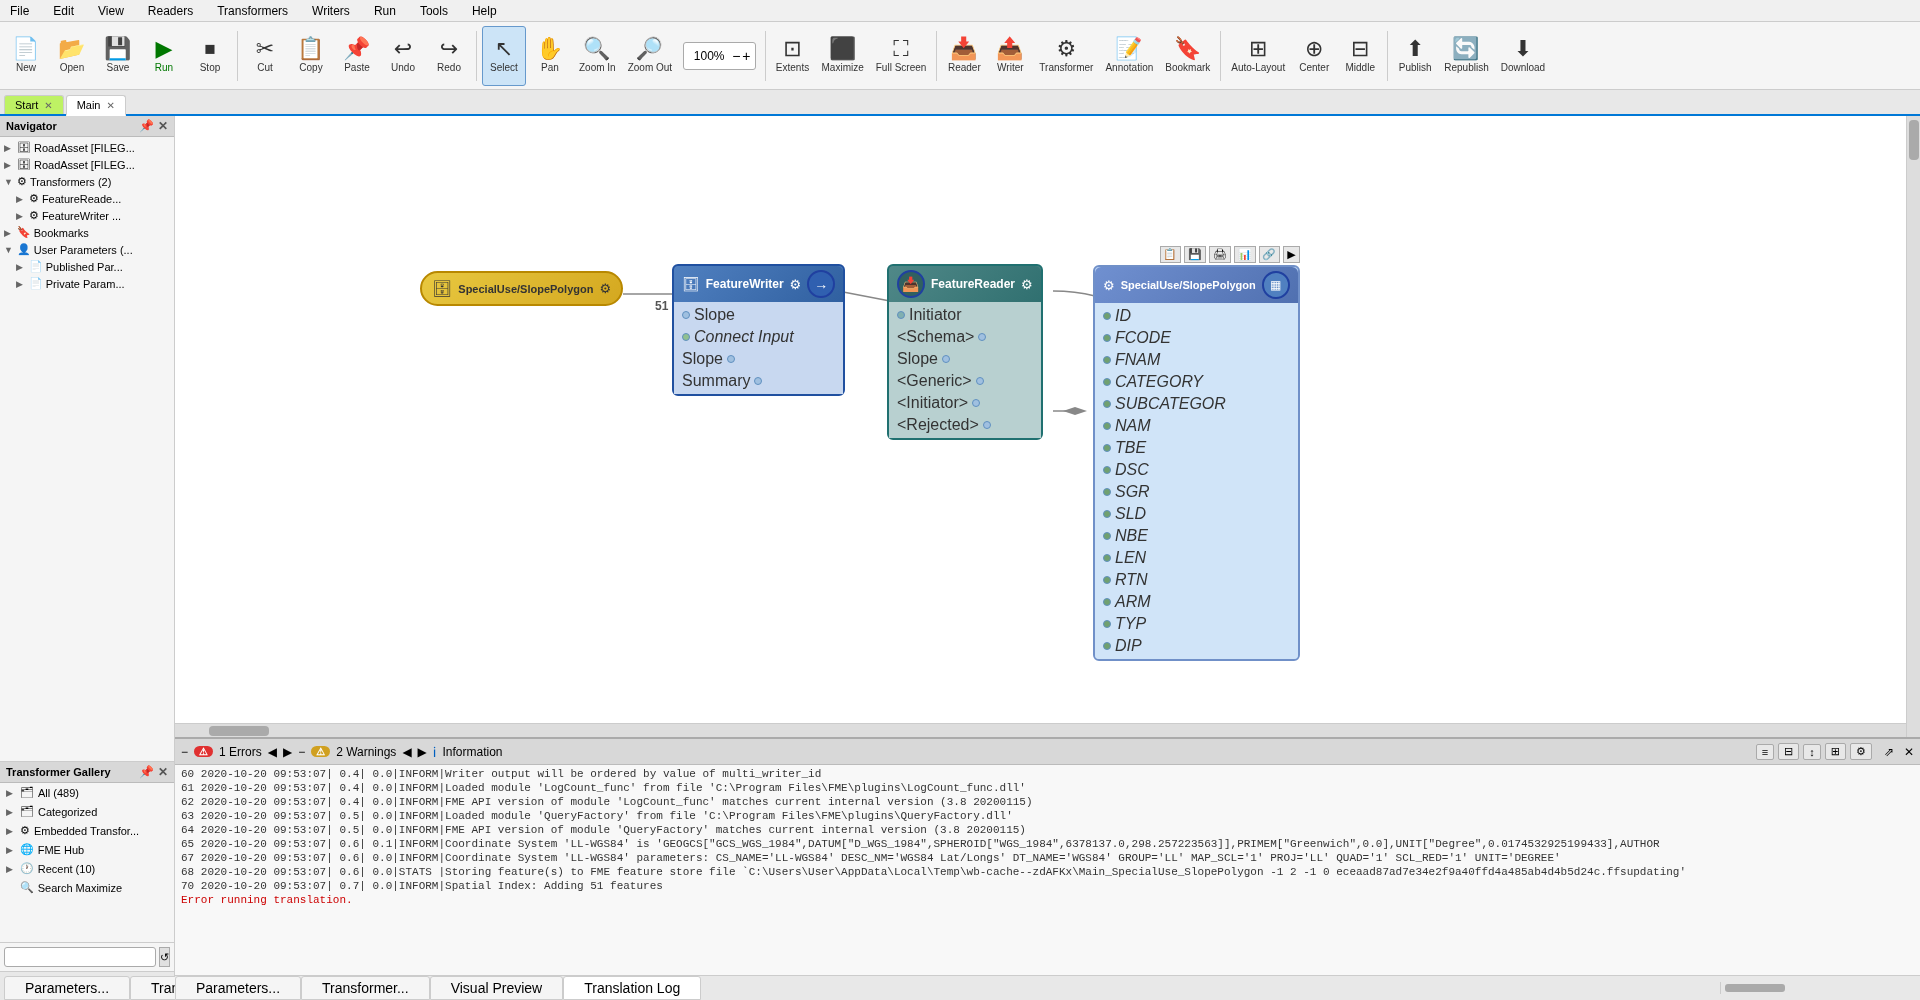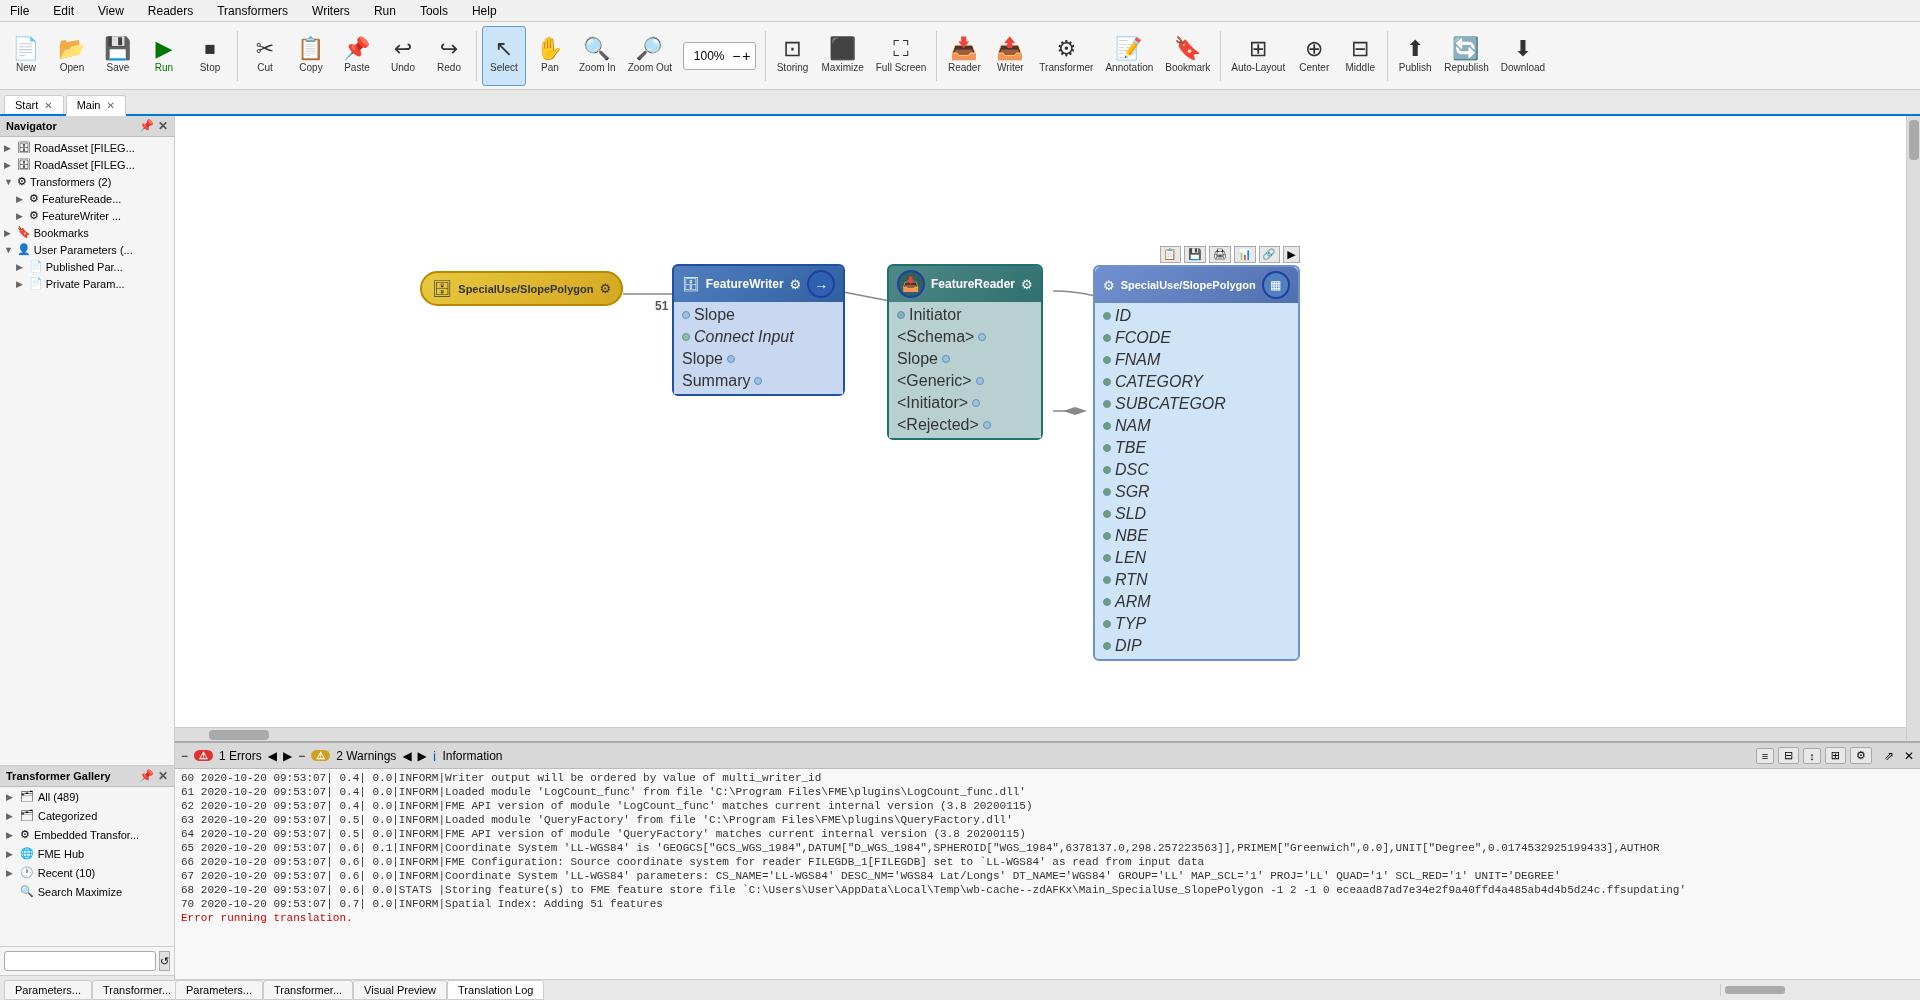--- a/index.html
+++ b/index.html
@@ -12,21 +12,21 @@
     
     #toolbar { display: flex; align-items: center; background: #f5f5f5; border-bottom: 1px solid #ccc; height: 68px; padding: 2px 4px; gap: 2px; flex-wrap: wrap; }
     .toolbar-btn { display: flex; flex-direction: column; align-items: center; justify-content: center; min-width: 44px; height: 60px; cursor: pointer; padding: 2px 4px; border: 1px solid transparent; border-radius: 3px; font-size: 10px; color: #333; gap: 2px; }
     .toolbar-btn .tb-icon { font-size: 22px; line-height: 1; }
     .toolbar-separator { width: 1px; height: 50px; background: #ccc; margin: 0 3px; }
     .zoom-control { display: flex; align-items: center; gap: 2px; border: 1px solid #aaa; border-radius: 3px; padding: 2px 4px; height: 28px; background: white; margin: 0 4px; }
     .zoom-control input { width: 42px; border: none; outline: none; font-size: 12px; text-align: center; }
 
     
     #tabbar { display: flex; align-items: flex-end; background: #e8e8e8; border-bottom: 2px solid #0078d7; height: 26px; padding: 0 4px; }
-    .tab { padding: 3px 10px; border: 1px solid #ccc; border-bottom: none; background: #ffffff; cursor: pointer; font-size: 11px; margin-right: 2px; border-radius: 3px 3px 0 0; display: flex; align-items: center; gap: 6px; }
+    .tab { padding: 3px 10px; border: 1px solid #ccc; border-bottom: none; background: #bef264; cursor: pointer; font-size: 11px; margin-right: 2px; border-radius: 3px 3px 0 0; display: flex; align-items: center; gap: 6px; }
     .tab.active { background: white; border-bottom: 2px solid white; margin-bottom: -2px; }
     .tab .close-tab { font-size: 10px; color: #666; cursor: pointer; }
 
     
     #main-layout { display: flex; height: calc(1000px - 22px - 68px - 26px); }
 
     
     #left-panel { width: 175px; display: flex; flex-direction: column; border-right: 1px solid #ccc; background: #f5f5f5; }
     .panel-header { display: flex; align-items: center; justify-content: space-between; background: #d8d8d8; padding: 3px 6px; border-bottom: 1px solid #bbb; font-weight: bold; font-size: 11px; }
     .panel-header-icons { display: flex; gap: 4px; }
@@ -43,21 +43,21 @@
     .gallery-item { display: flex; align-items: center; padding: 3px 6px; cursor: pointer; font-size: 11px; gap: 4px; }
     .gallery-item .arrow { font-size: 9px; color: #666; width: 10px; }
 
     
     #search-box { padding: 4px; display: flex; align-items: center; gap: 3px; }
     #search-box input { flex: 1; height: 20px; border: 1px solid #aaa; border-radius: 3px; padding: 0 4px; font-size: 11px; }
     #search-box button { width: 20px; height: 20px; border: 1px solid #aaa; background: #e0e0e0; cursor: pointer; font-size: 11px; display: flex; align-items: center; justify-content: center; }
 
     
     #bottom-tabs { display: flex; padding: 4px 4px 0; background: #e8e8e8; border-top: 1px solid #ccc; }
-    .bottom-tab { padding: 3px 10px; border: 1px solid #ccc; background: #f5f5f5; cursor: pointer; font-size: 11px; border-radius: 3px 3px 0 0; }
+    .bottom-tab { padding: 3px 20px; border: 1px solid #ccc; background: #f5f5f5; cursor: pointer; font-size: 14px; border-radius: 3px 3px 0 0; }
     .bottom-tab.active { background: white; }
 
     
     #canvas-area { flex: 1; overflow: hidden; position: relative; background: white; display: flex; flex-direction: column; }
     #canvas { flex: 1; position: relative; overflow: hidden; background: white; }
     .node-source { background: linear-gradient(135deg, #e8c840, #d4a820); border: 2px solid #b88800; border-radius: 12px; padding: 4px 8px; min-width: 80px; text-align: center; color: #333; position: relative; }
     .node-writer { background: linear-gradient(135deg, #5080c0, #4070b0); border: 2px solid #2050a0; border-radius: 6px; min-width: 130px; }
     .node-writer .node-header { background: linear-gradient(135deg, #5080c0, #3060a0); border-radius: 6px 6px 0 0; padding: 4px 8px; color: white; display: flex; align-items: center; justify-content: space-between; gap: 6px; }
     .node-writer .node-ports { background: #c8d8f0; padding: 2px; }
     .node-port { display: flex; align-items: center; padding: 2px 6px; font-size: 16px; color: #333; }
@@ -168,21 +168,21 @@
     <span>Zoom Out</span>
   </div>
   <div class="zoom-control">
     <input type="text" style="width: 42px;" value="100%">
     <span style="cursor:pointer; font-size:14px;">−</span>
     <span style="cursor:pointer; font-size:14px;">+</span>
   </div>
   <div class="toolbar-separator"></div>
   <div class="toolbar-btn">
     <span class="tb-icon">⊡</span>
-    <span>Storing</span>
+    <span>Extents</span>
   </div>
   <div class="toolbar-btn">
     <span class="tb-icon">⬛</span>
     <span>Maximize</span>
   </div>
   <div class="toolbar-btn">
     <span class="tb-icon">⛶</span>
     <span>Full Screen</span>
   </div>
   <div class="toolbar-separator"></div>
@@ -568,21 +568,20 @@
         <span style="cursor:pointer; margin-left:4px;">✕</span>
       </div>
       <div id="log-content">
 
       <div class="log-line log-info">60  2020-10-20 09:53:07| 0.4| 0.0|INFORM|Writer output will be ordered by value of multi_writer_id</div>
           <div class="log-line log-info">61  2020-10-20 09:53:07| 0.4| 0.0|INFORM|Loaded module 'LogCount_func' from file 'C:\Program Files\FME\plugins\LogCount_func.dll'</div>
           <div class="log-line log-info">62  2020-10-20 09:53:07| 0.4| 0.0|INFORM|FME API version of module 'LogCount_func' matches current internal version (3.8 20200115)</div>
           <div class="log-line log-info">63  2020-10-20 09:53:07| 0.5| 0.0|INFORM|Loaded module 'QueryFactory' from file 'C:\Program Files\FME\plugins\QueryFactory.dll'</div>
           <div class="log-line log-info">64  2020-10-20 09:53:07| 0.5| 0.0|INFORM|FME API version of module 'QueryFactory' matches current internal version (3.8 20200115)</div>
           <div class="log-line log-info">65  2020-10-20 09:53:07| 0.6| 0.1|INFORM|Coordinate System 'LL-WGS84' is 'GEOGCS["GCS_WGS_1984",DATUM["D_WGS_1984",SPHEROID["WGS_1984",6378137.0,298.257223563]],PRIMEM["Greenwich",0.0],UNIT["Degree",0.0174532925199433],AUTHOR</div>
-          <div class="log-line log-info">66  2020-10-20 09:53:07| 0.6| 0.0|INFORM|FME Configuration: Source coordinate system for reader FILEGDB_1[FILEGDB] set to `LL-WGS84' as read from input data</div>
           <div class="log-line log-info">67  2020-10-20 09:53:07| 0.6| 0.0|INFORM|Coordinate System 'LL-WGS84' parameters: CS_NAME='LL-WGS84' DESC_NM='WGS84 Lat/Longs' DT_NAME='WGS84' GROUP='LL' MAP_SCL='1' PROJ='LL' QUAD='1' SCL_RED='1' UNIT='DEGREE'</div>
           <div class="log-line log-info">68  2020-10-20 09:53:07| 0.6| 0.0|STATS |Storing feature(s) to FME feature store file `C:\Users\User\AppData\Local\Temp\wb-cache--zdAFKx\Main_SpecialUse_SlopePolygon -1 2 -1  0  eceaad87ad7e34e2f9a40ffd4a485ab4d4b5d24c.ffsupdating'</div>
           <div class="log-line log-info">70  2020-10-20 09:53:07| 0.7| 0.0|INFORM|Spatial Index: Adding 51 features</div>
           <div class="log-line log-error">Error running translation.</div>
         </div>
 
       <div style="display:flex; border-top:1px solid #ccc; background:#e8e8e8; align-items:center;">
         <div class="bottom-tab">
           <span>Parameters...</span>
         </div>

